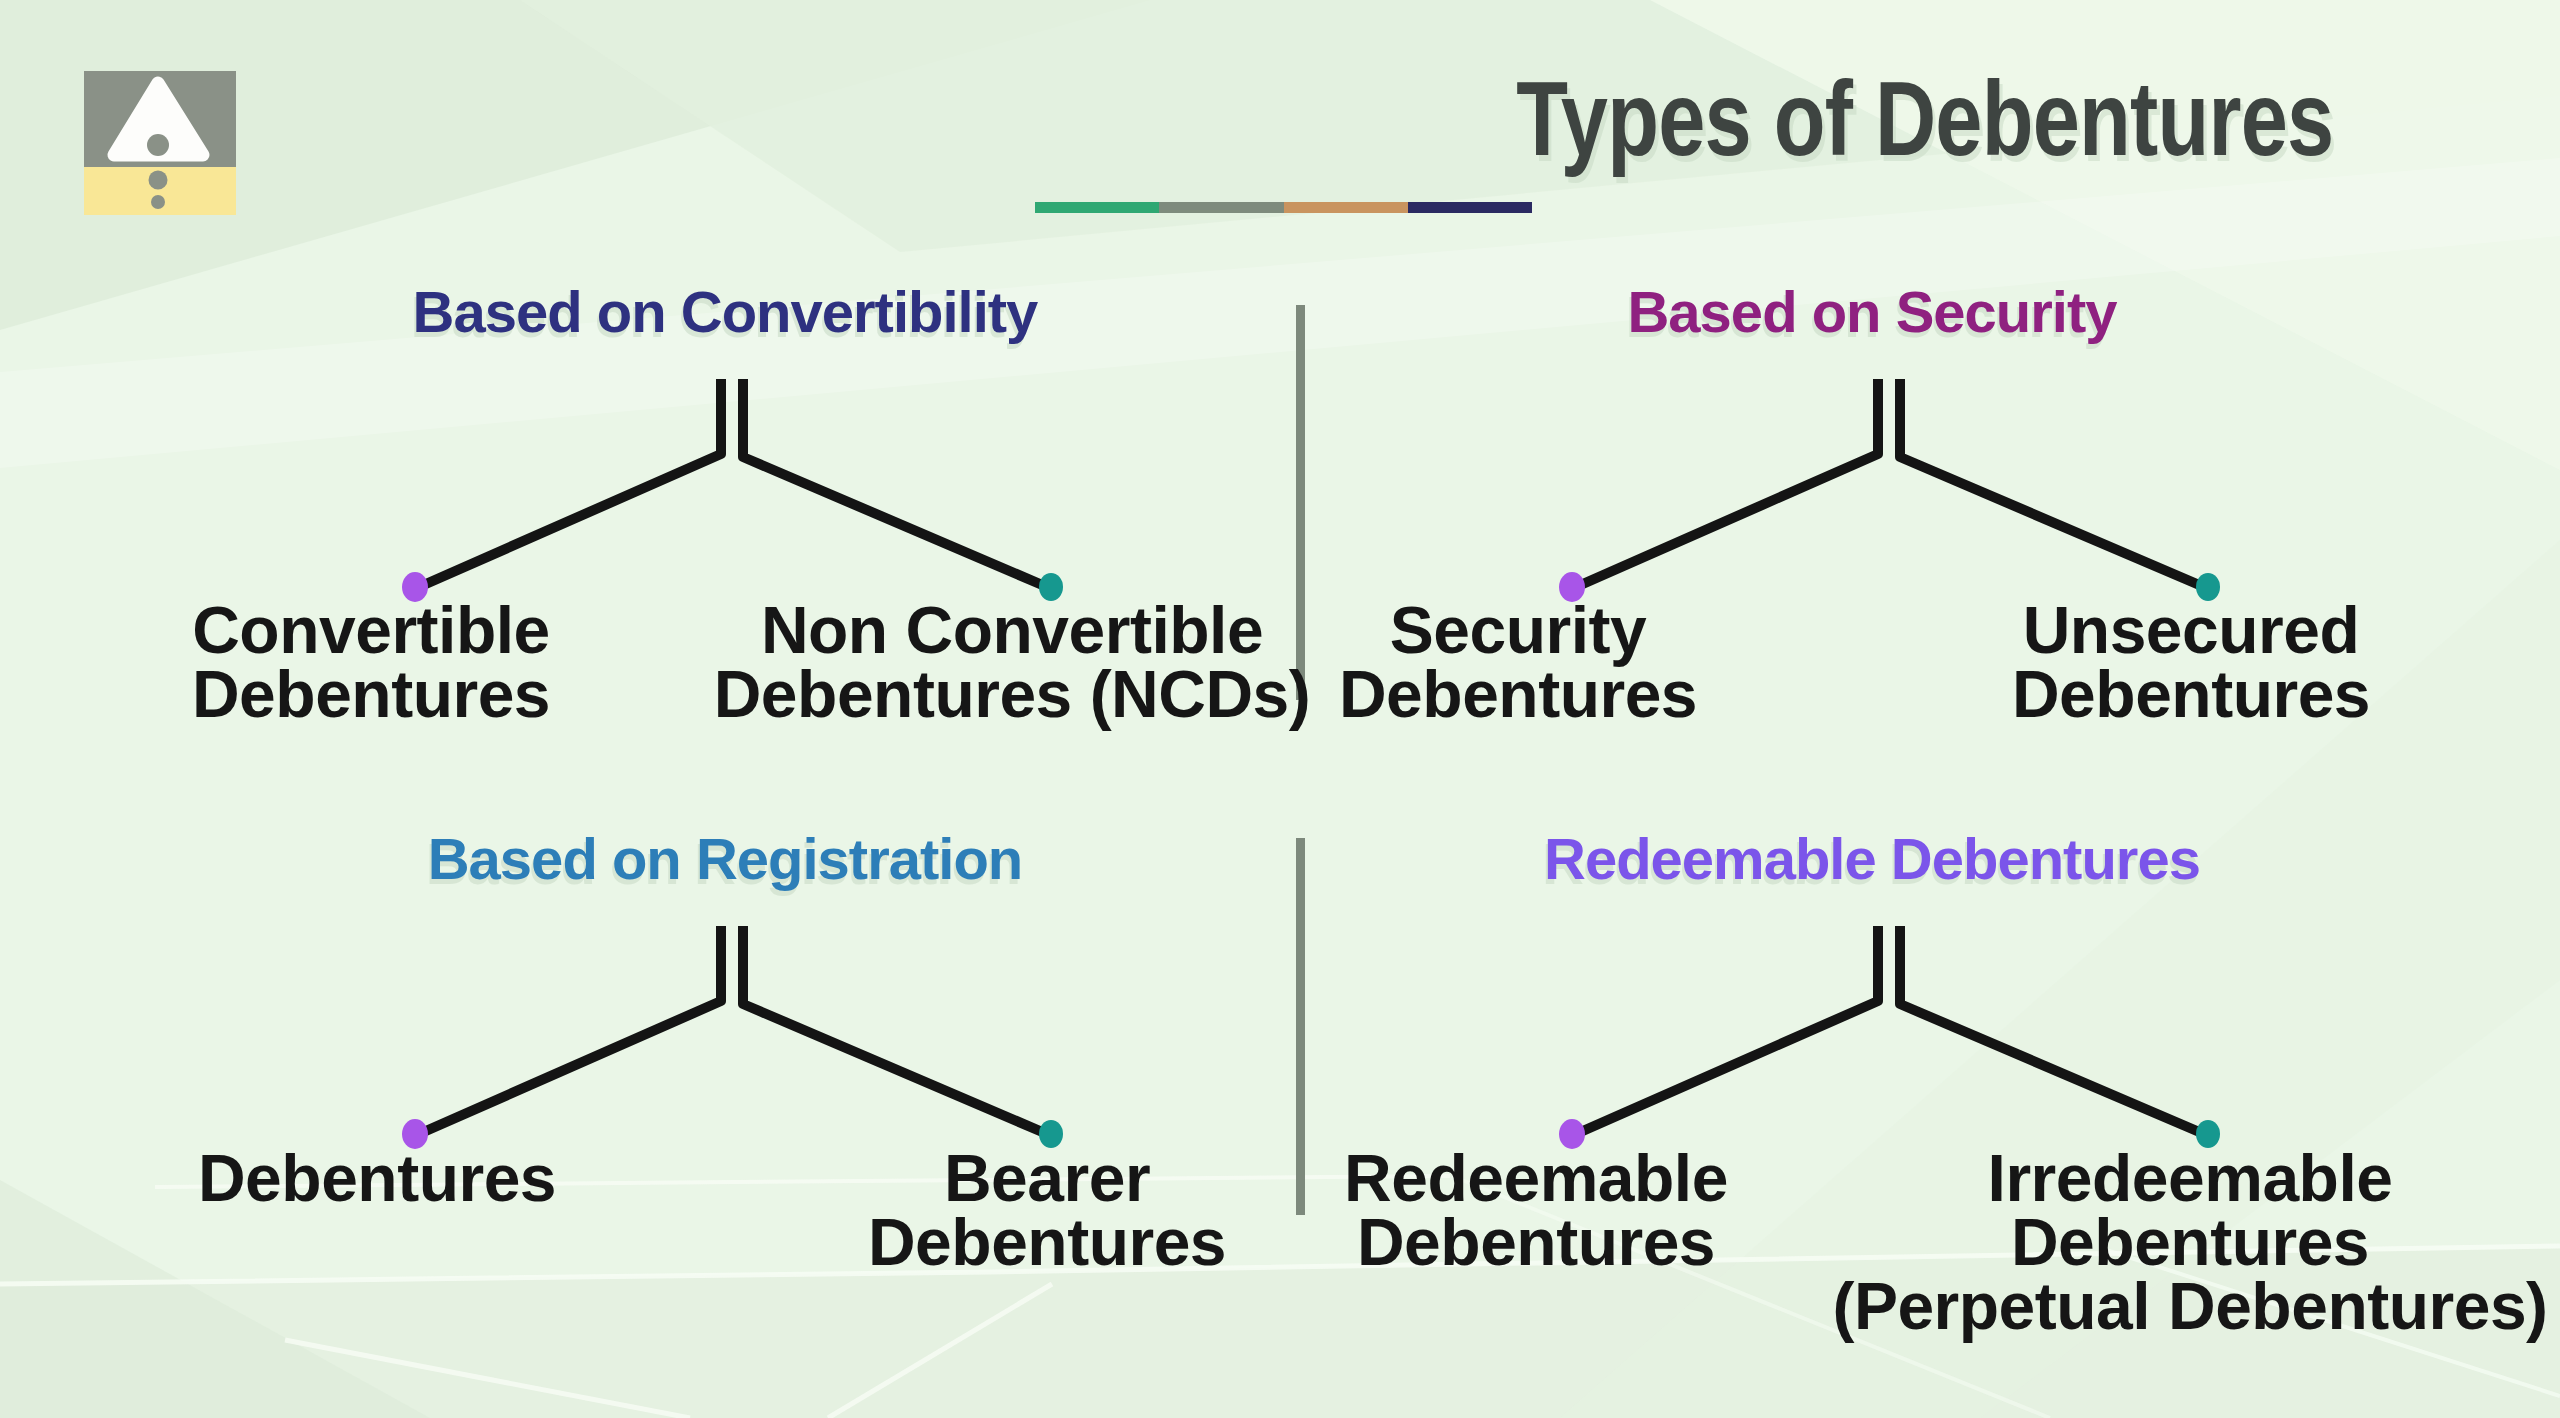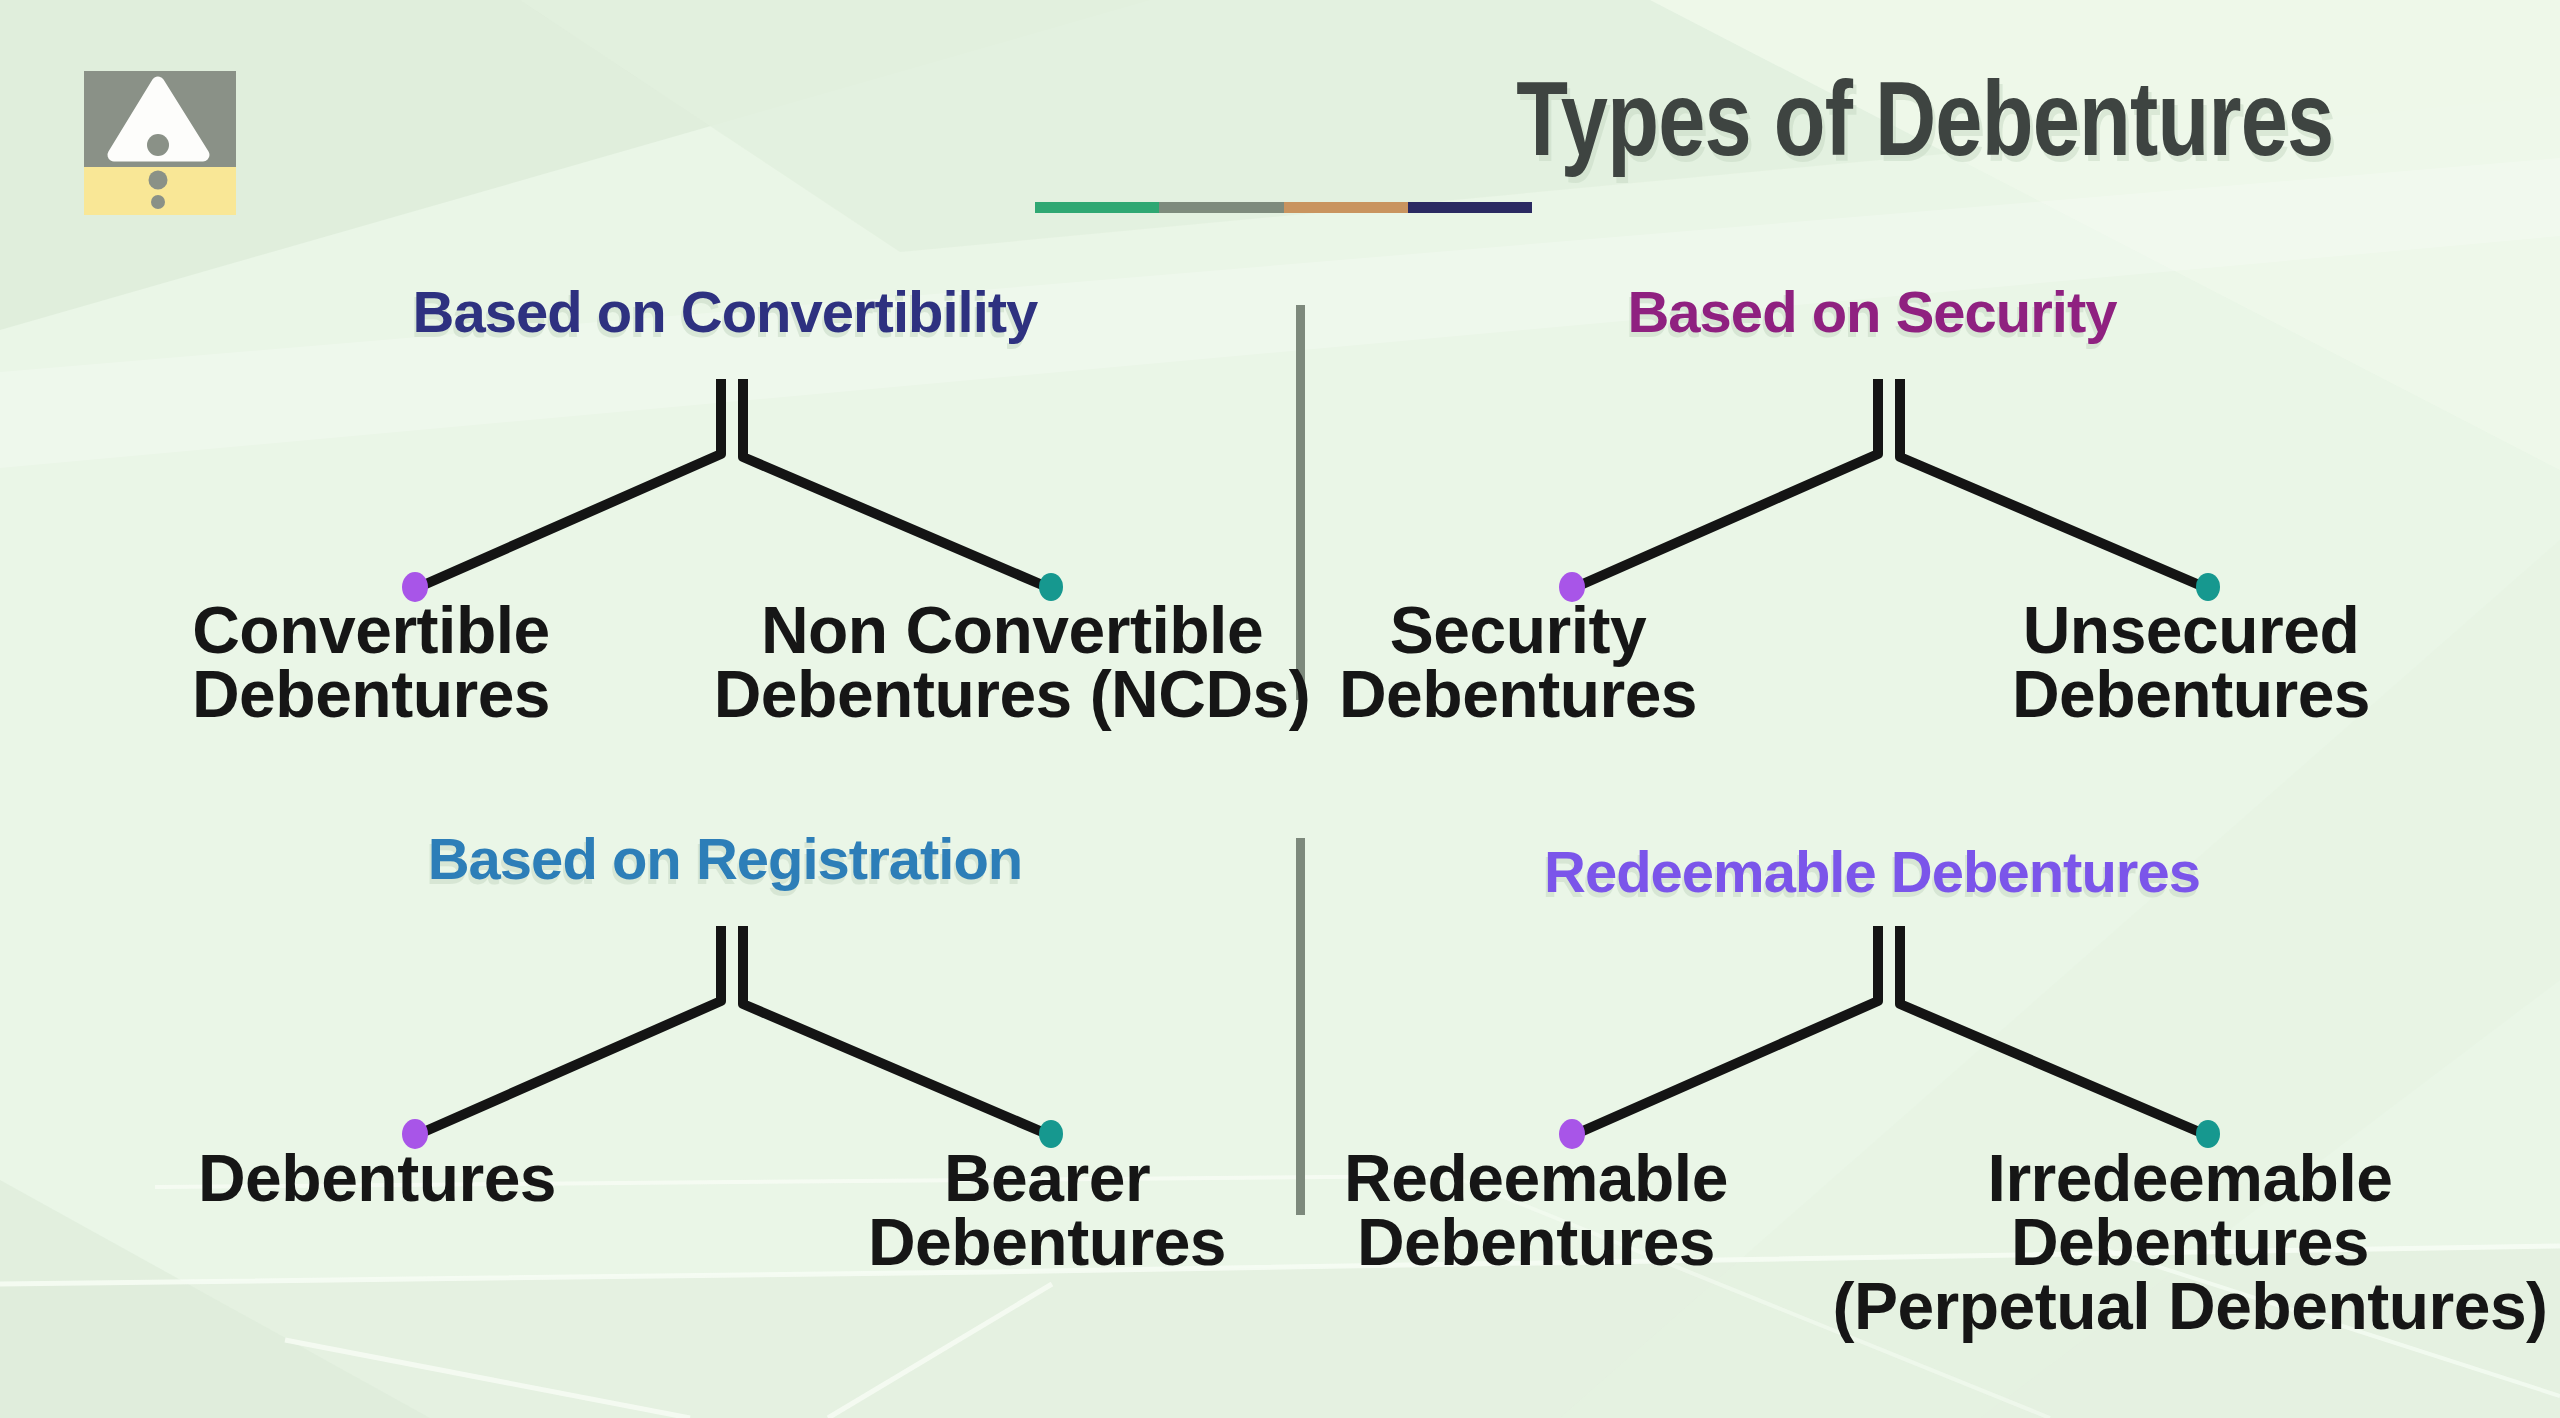--- a/index.html
+++ b/index.html
@@ -30,21 +30,21 @@
   
   .q-heading{position:absolute;height:76px;text-align:center;font-size:58px;font-weight:700;
     letter-spacing:-1px;white-space:nowrap;text-shadow:-2px 5px 0 rgba(198,217,197,0.55);}
   .colL.q-heading{left:245px;width:960px;}
   .colR.q-heading{left:1392px;width:960px;}
   .row1.q-heading{top:278px;}
   .row2.q-heading{top:825px;}
   .hdg-0{color:var(--heading-convertibility,#2e3180);}
   .hdg-1{color:var(--heading-security,#8f2180);}
   .hdg-2{color:var(--heading-registration,#2d7eb8);}
-  .hdg-3{color:var(--heading-redeemable,#7b55ea);margin-top:13px;}
+  .hdg-3{color:var(--heading-redeemable,#7b55ea);}
 
   
   .fork{position:absolute;width:780px;height:250px;}
   .fork.colL{left:340px;}
   .fork.colR{left:1497px;}
   .fork.row1{top:366px;}
   .fork.row2{top:913px;}
   .bline{stroke:var(--line-black,#141414);stroke-width:10;fill:none;
     stroke-linejoin:round;stroke-linecap:butt;}
   .dotL{fill:var(--dot-left,#a855e8);}

